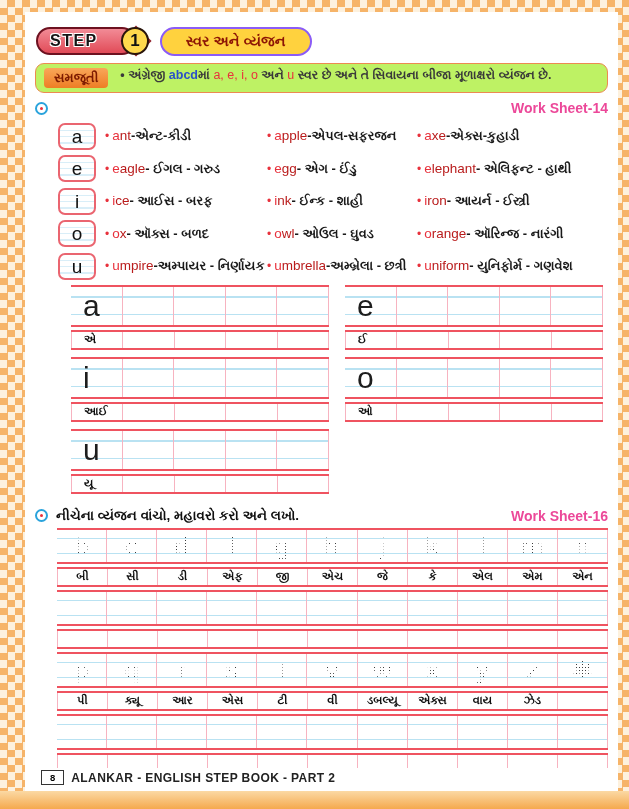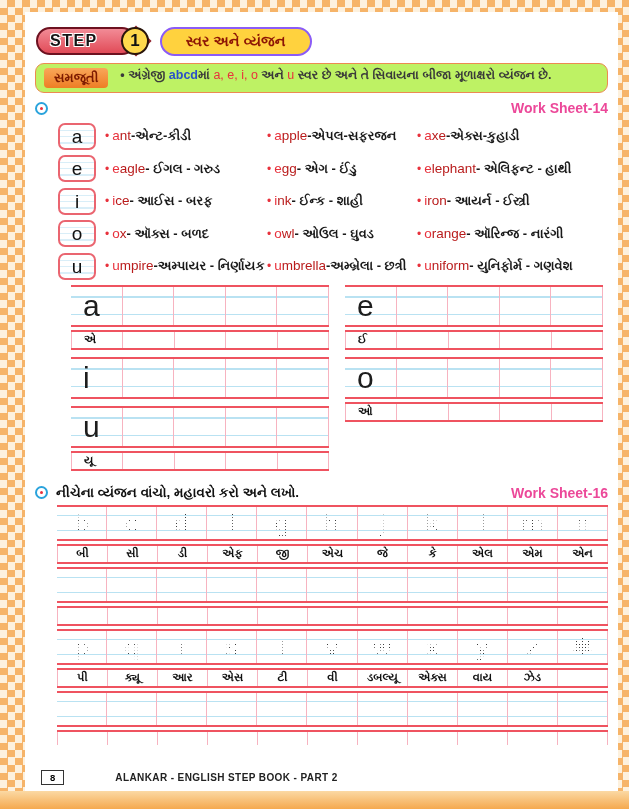--- a/index.html
+++ b/index.html
@@ -92,21 +92,21 @@
   .ws15-block .cell { justify-content:flex-start; padding-left:12px; }
 
   
   .ws16-grid { margin-left:22px; margin-top:2px; }
   .ws16-grid .rule-row, .ws16-grid .name-row { margin-top:3px; }
   .ws16-grid .name-row.cut { height:15px; border-bottom:none; }
 
   
   .footer { position:absolute; left:16px; bottom:8px; display:flex; align-items:center; gap:7px; z-index:2; }
   .pagenum { border:1.6px solid #333; padding:1px 8px; font-size:9.5px; font-weight:700; background:#fff; }
-  .booktitle { font-size:10px; font-weight:700; color:#222; letter-spacing:.4px;margin-left:44px; }
+  .booktitle { font-size:12px; font-weight:700; color:#222; letter-spacing:.4px; }
 </style>
 </head>
 <body>
 
 <div class="page">
   <div class="content">
 
     <div class="banner">
       <div class="step-pill">STEP</div>
       <div class="ribbon"></div>
@@ -264,20 +264,29 @@
               <div class="cell"></div>
               <div class="cell"></div>
             </div>
           </div>
           <div class="ws15-block">
             <div class="rule-row">
               <i class="bl b1"></i>
               <i class="bl b2"></i>
               <div class="cell">
                 <span class="letter">i</span>
+              </div>
+              <div class="cell"></div>
+              <div class="cell"></div>
+              <div class="cell"></div>
+              <div class="cell"></div>
+            </div>
+            <div class="name-row">
+              <div class="cell">
+                <span class="gname">આઈ</span>
               </div>
               <div class="cell"></div>
               <div class="cell"></div>
               <div class="cell"></div>
               <div class="cell"></div>
             </div>
           </div>
           <div class="ws15-block">
             <div class="rule-row">
               <i class="bl b1"></i>

